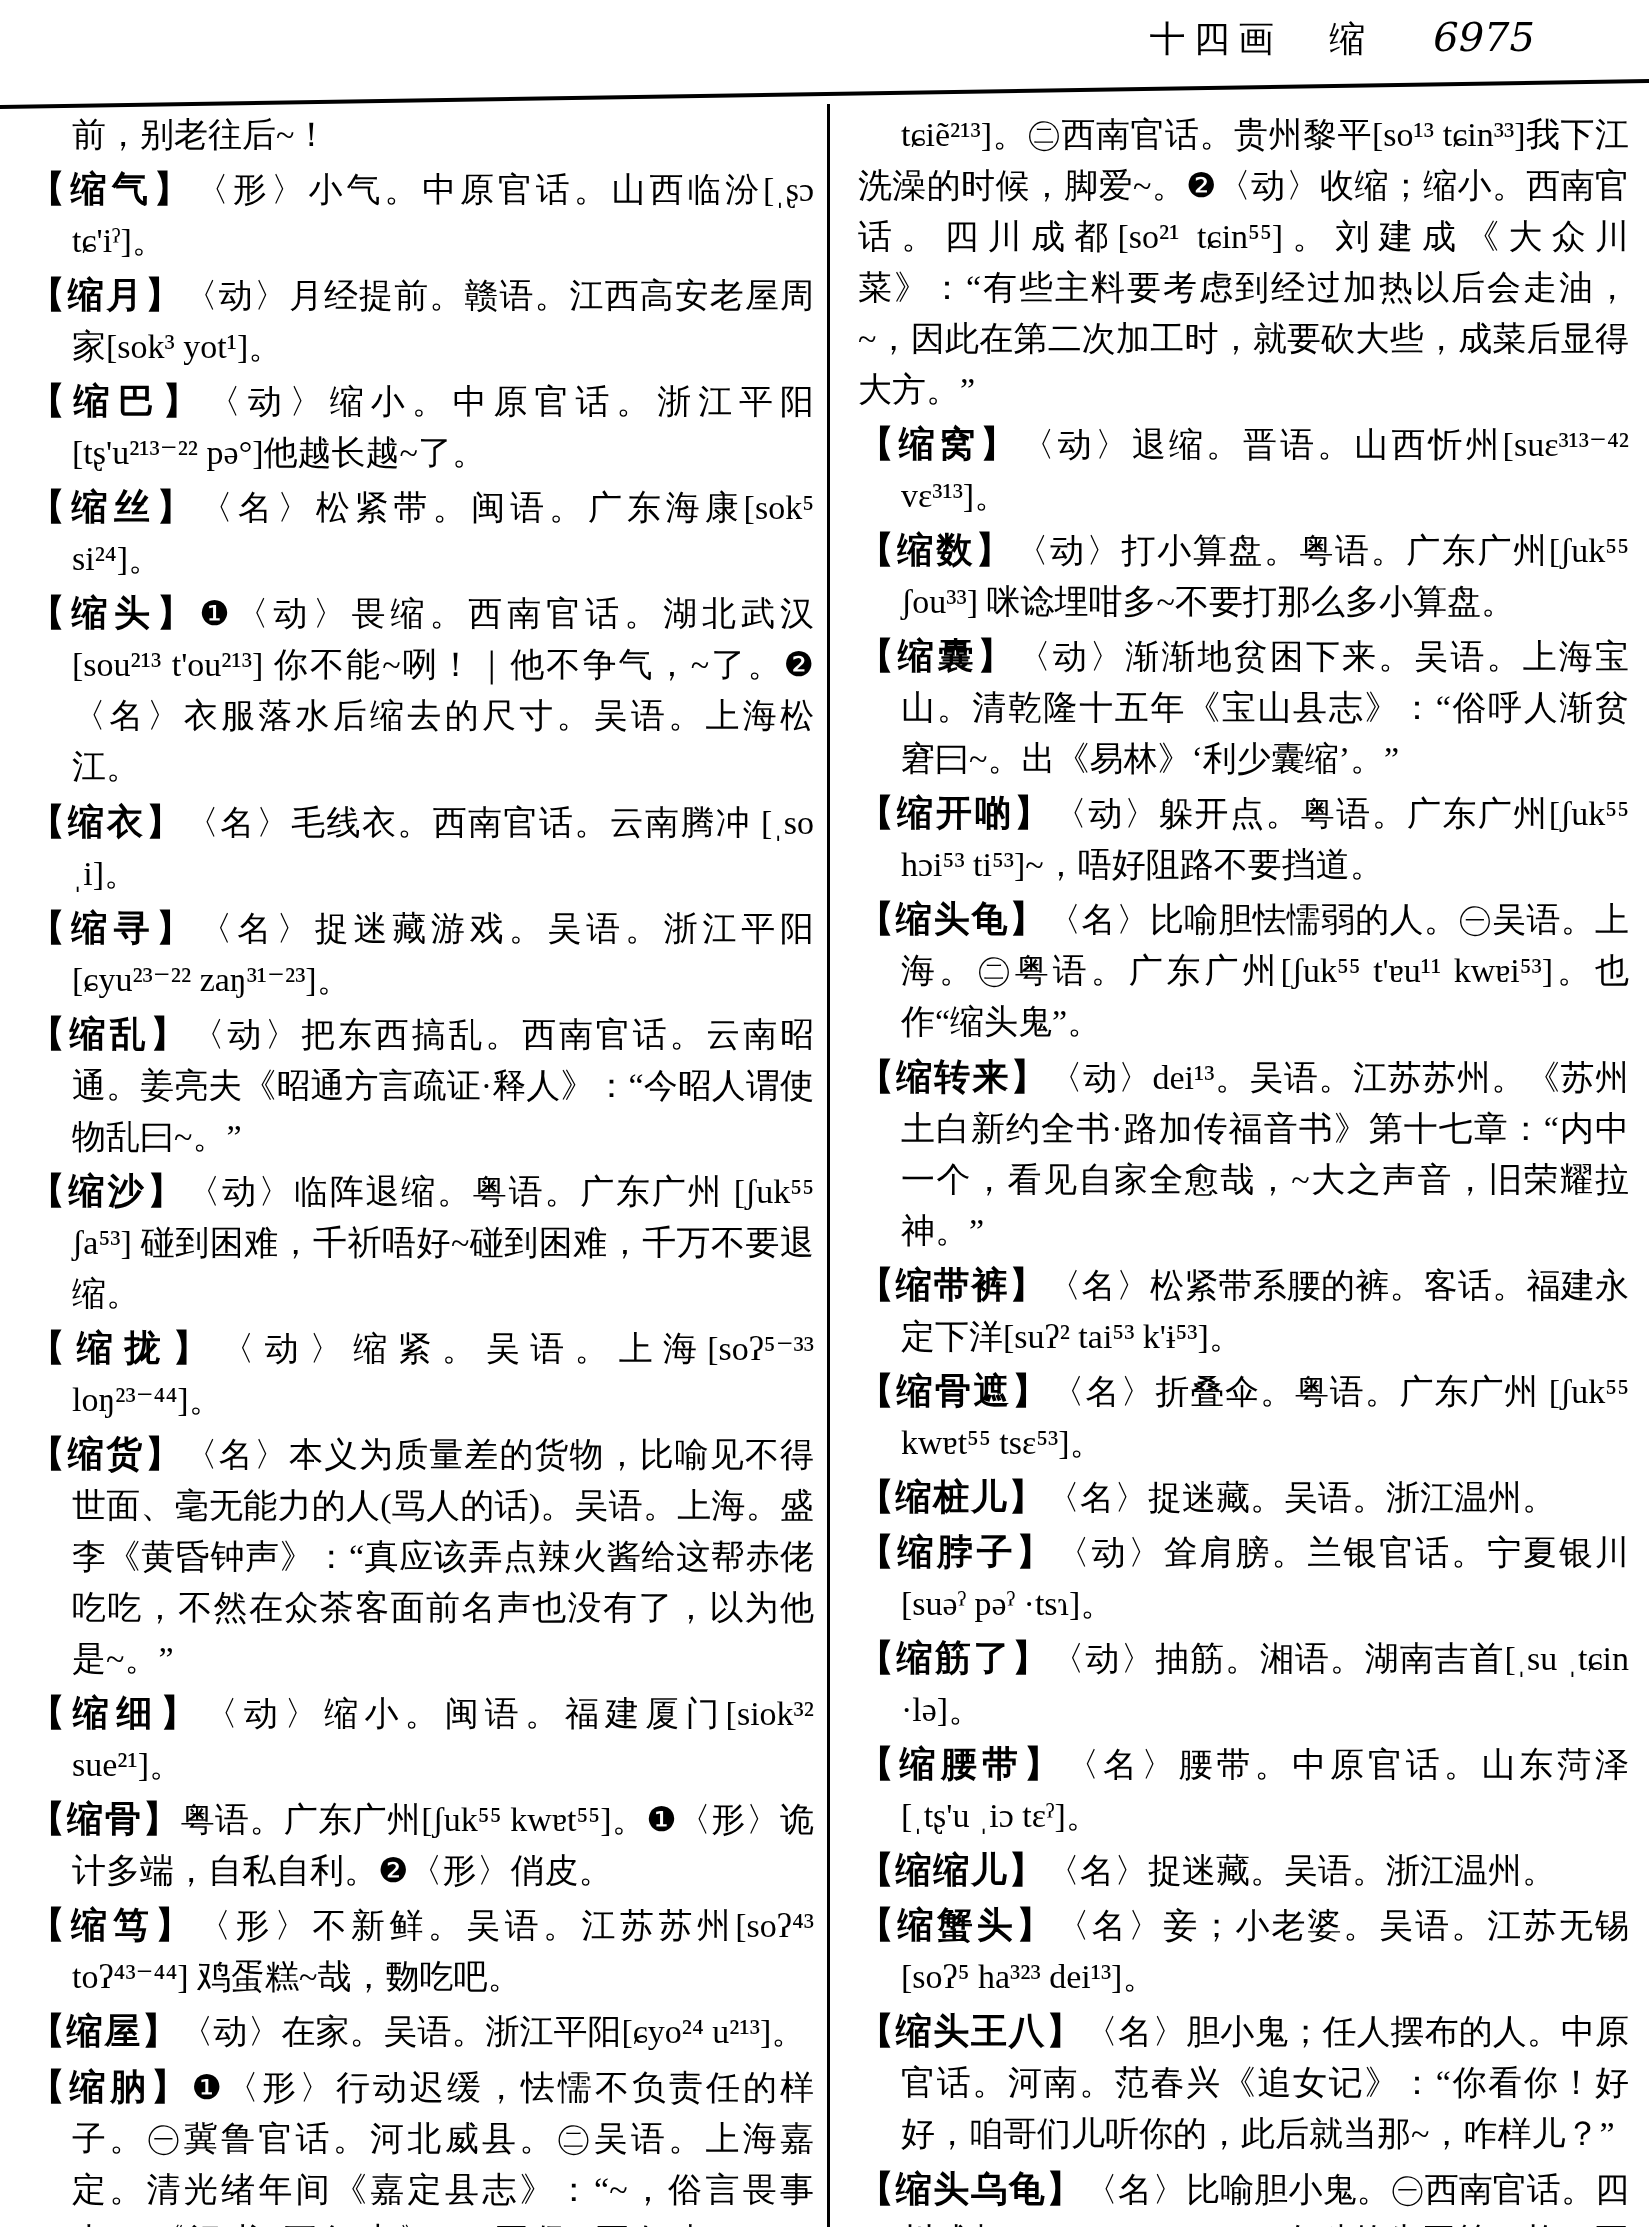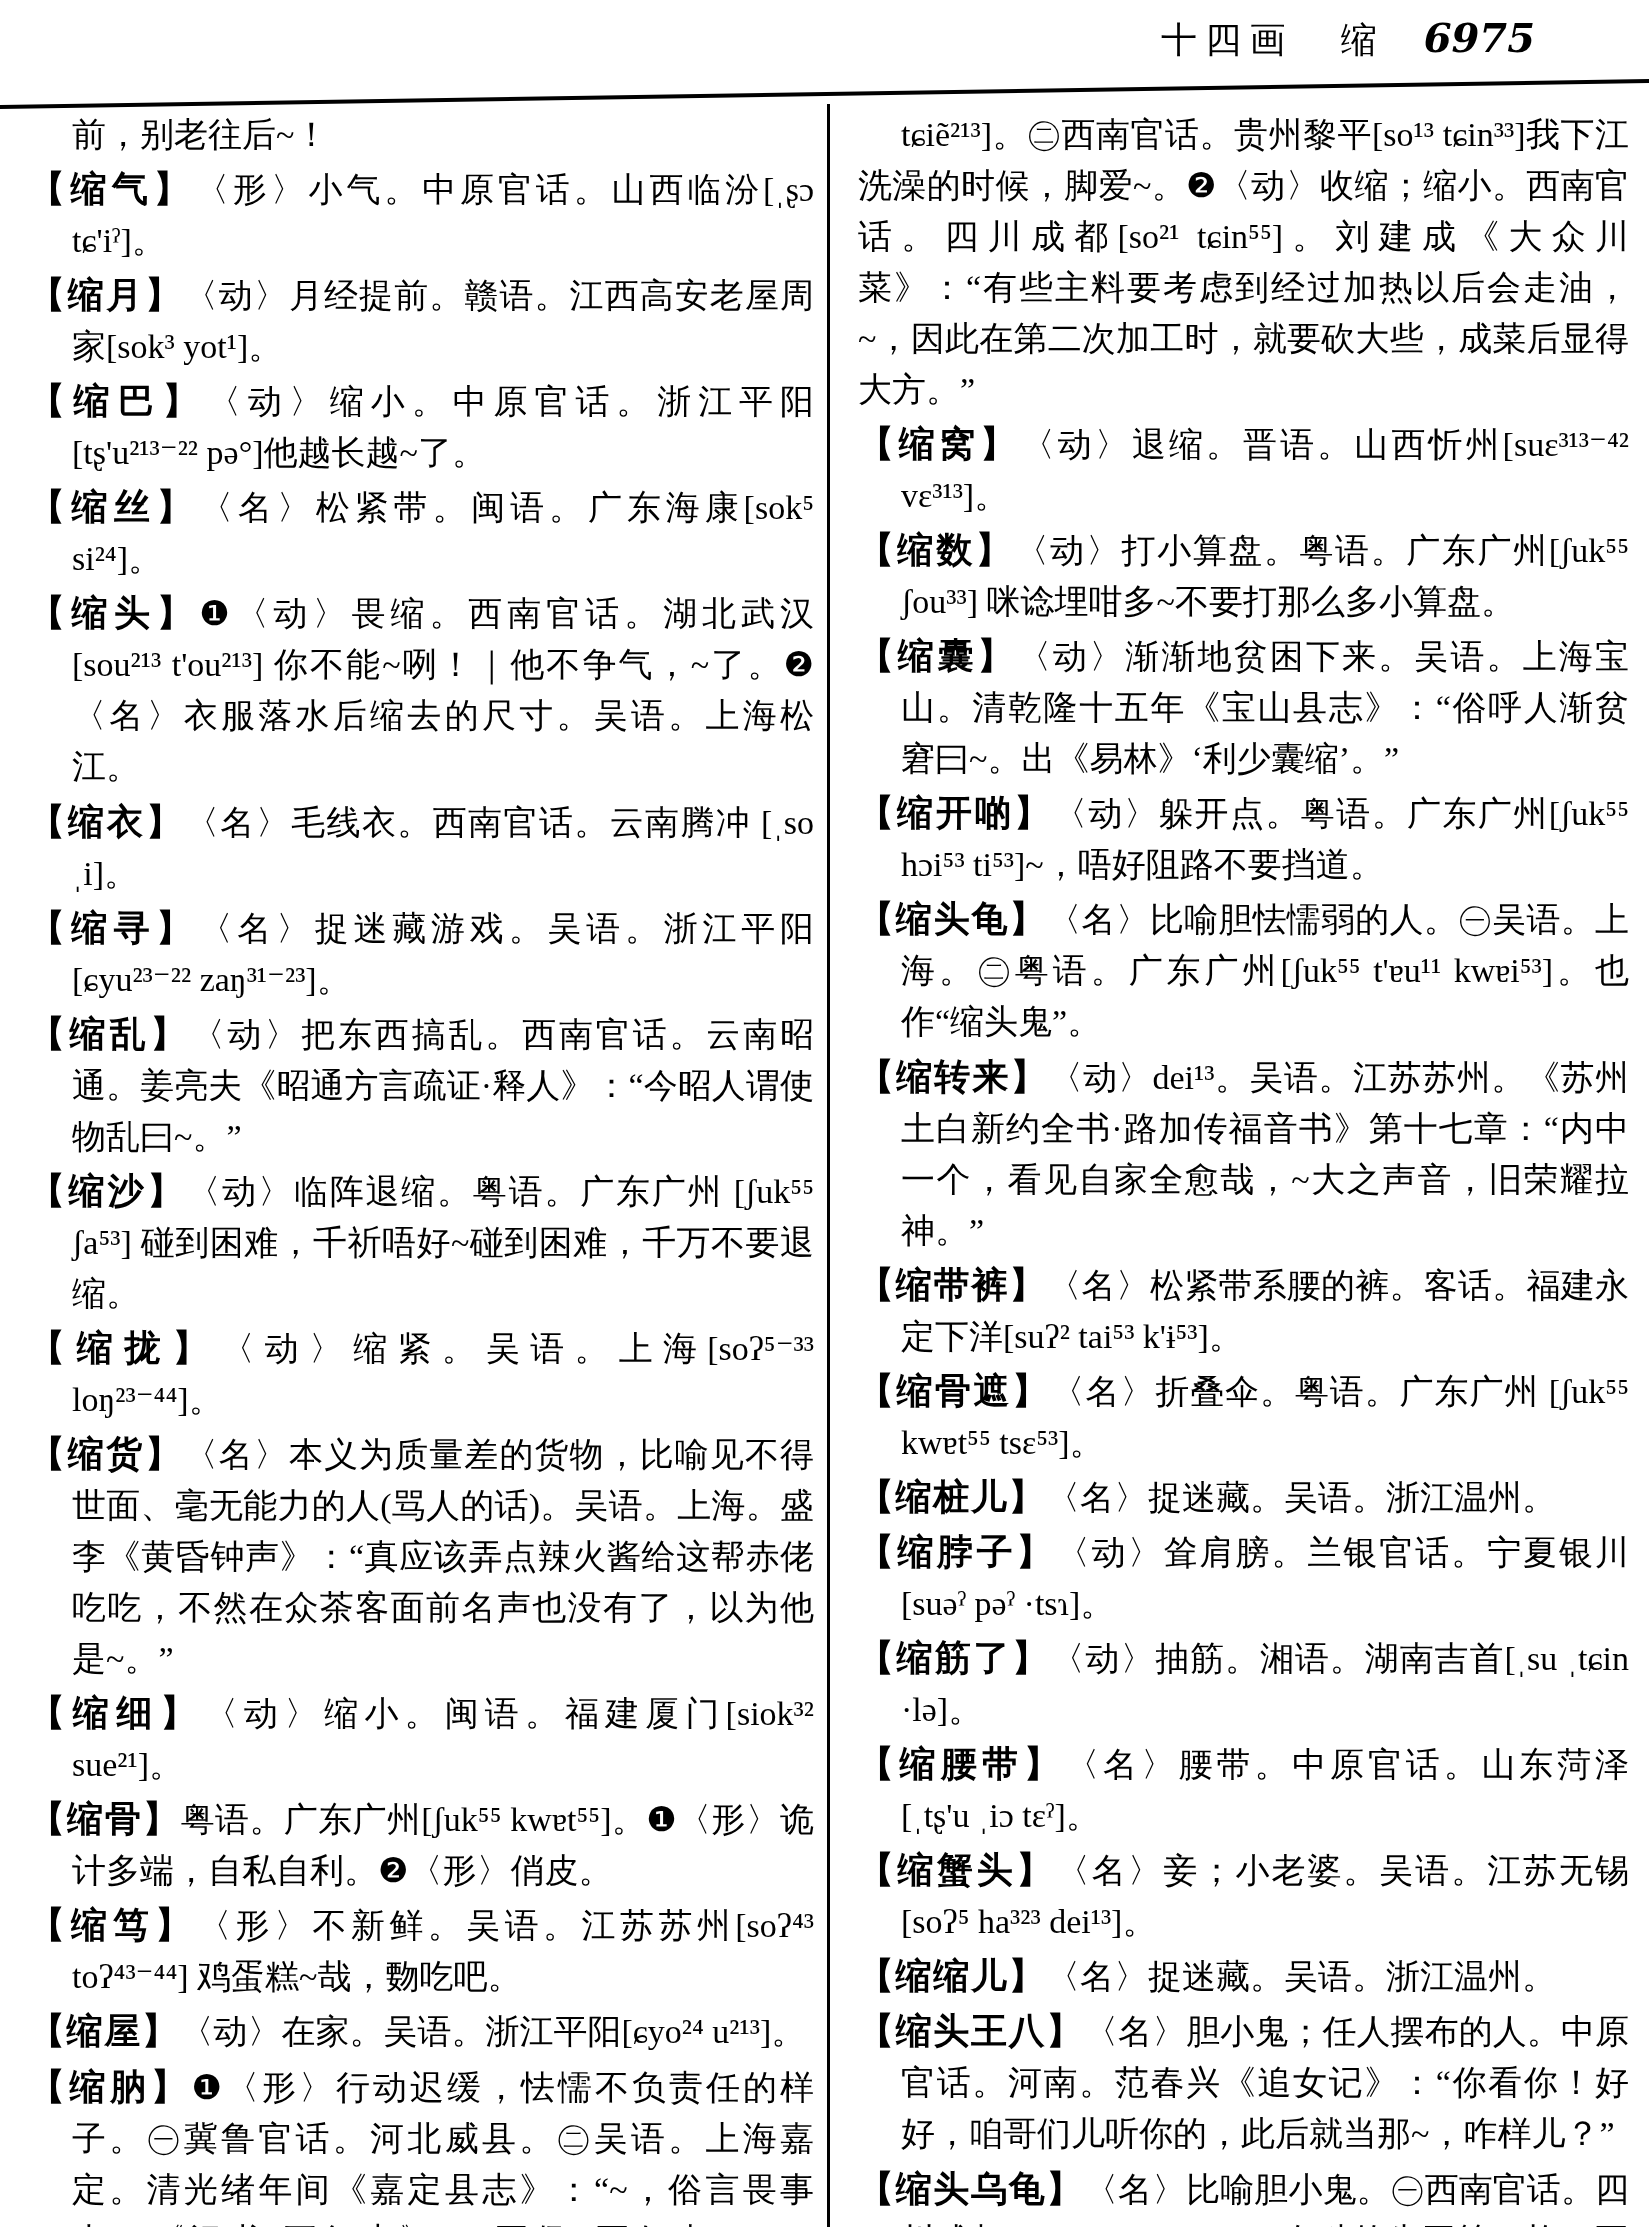--- a/index.html
+++ b/index.html
@@ -14,23 +14,23 @@
   .page-header{
     position:absolute;top:13.2px;left:0;width:100%;
     box-sizing:border-box;padding-right:115px;
     text-align:right;
     font-size:36px;line-height:49px;
     white-space:nowrap;
   }
   .page-header .sect{letter-spacing:8.2px;}
   .page-header .hanzi{margin-left:38px;letter-spacing:0;}
   .page-header .pagenum{
-    margin-left:38px;
+    margin-left:59px;
     font-family:"DejaVu Serif","Liberation Serif",serif;
-    font-weight:bold;font-style:italic;font-size:40px;
+    font-weight:normal;font-style:italic;font-size:40px;
   }
   .header-rule{
     position:absolute;top:92px;left:-8.2px;width:1666px;height:4.1px;
     background:#000;transform:rotate(-0.9deg);
   }
   .column-divider{
     position:absolute;left:827px;top:104px;bottom:0;width:2.5px;
     background:#000;
   }
   .col{
@@ -128,23 +128,23 @@
   <p class="entry"><span class="hw">【缩骨遮】</span><span class="body">〈名〉折叠伞。粤语。广东广州 [ʃuk⁵⁵ kwɐt⁵⁵ tsɛ⁵³]。</span></p>
 
   <p class="entry"><span class="hw">【缩桩儿】</span><span class="body">〈名〉捉迷藏。吴语。浙江温州。</span></p>
 
   <p class="entry"><span class="hw">【缩脖子】</span><span class="body">〈动〉耸肩膀。兰银官话。宁夏银川 [suəˀ pəˀ ·tsɿ]。</span></p>
 
   <p class="entry"><span class="hw">【缩筋了】</span><span class="body">〈动〉抽筋。湘语。湖南吉首[ˌsu ˌtɕin ·lə]。</span></p>
 
   <p class="entry"><span class="hw">【缩腰带】</span><span class="body">〈名〉腰带。中原官话。山东菏泽 [ˌtʂ'u ˌiɔ tɛˀ]。</span></p>
 
+  <p class="entry"><span class="hw">【缩缩儿】</span><span class="body">〈名〉捉迷藏。吴语。浙江温州。</span></p>
+
   <p class="entry"><span class="hw">【缩蟹头】</span><span class="body">〈名〉妾；小老婆。吴语。江苏无锡 [soʔ⁵ ha³²³ dei¹³]。</span></p>
-
-  <p class="entry"><span class="hw">【缩缩儿】</span><span class="body">〈名〉捉迷藏。吴语。浙江温州。</span></p>
 
   <p class="entry"><span class="hw">【缩头王八】</span><span class="body">〈名〉胆小鬼；任人摆布的人。中原官话。河南。范春兴《追女记》：“你看你！好好，咱哥们儿听你的，此后就当那~，咋样儿？”</span></p>
 
   <p class="entry"><span class="hw">【缩头乌龟】</span><span class="body">〈名〉比喻胆小鬼。㊀西南官话。四川成都[so²¹ t'əu²¹ u⁵⁵ kui⁵⁵]有种的先开第一枪，不要当~！㊁吴语。上海 [so⁵³⁻⁵⁵ dɣ²³⁻³³ u⁵³⁻³³ tɕy⁵³⁻²¹]。</span></p>
 
 </div>
   </div>
 
 </div>
 

